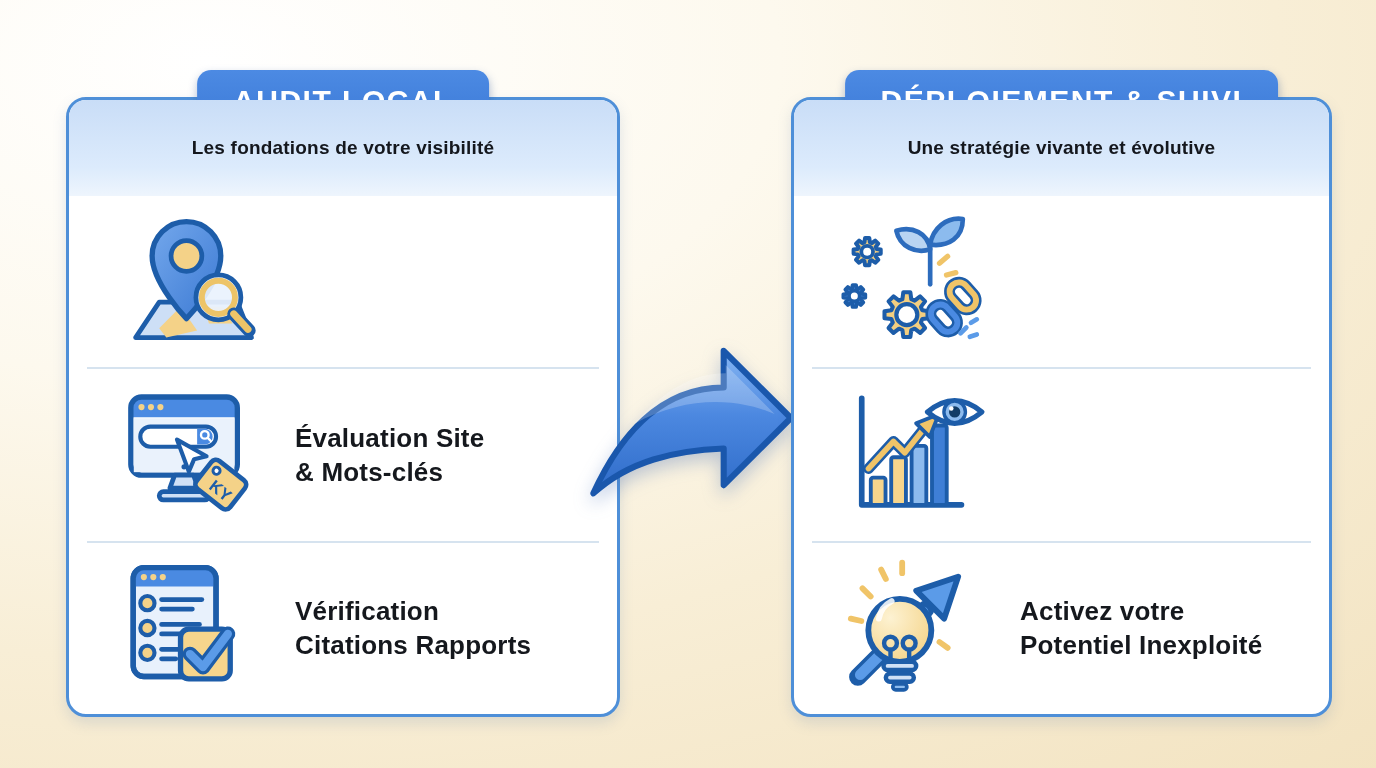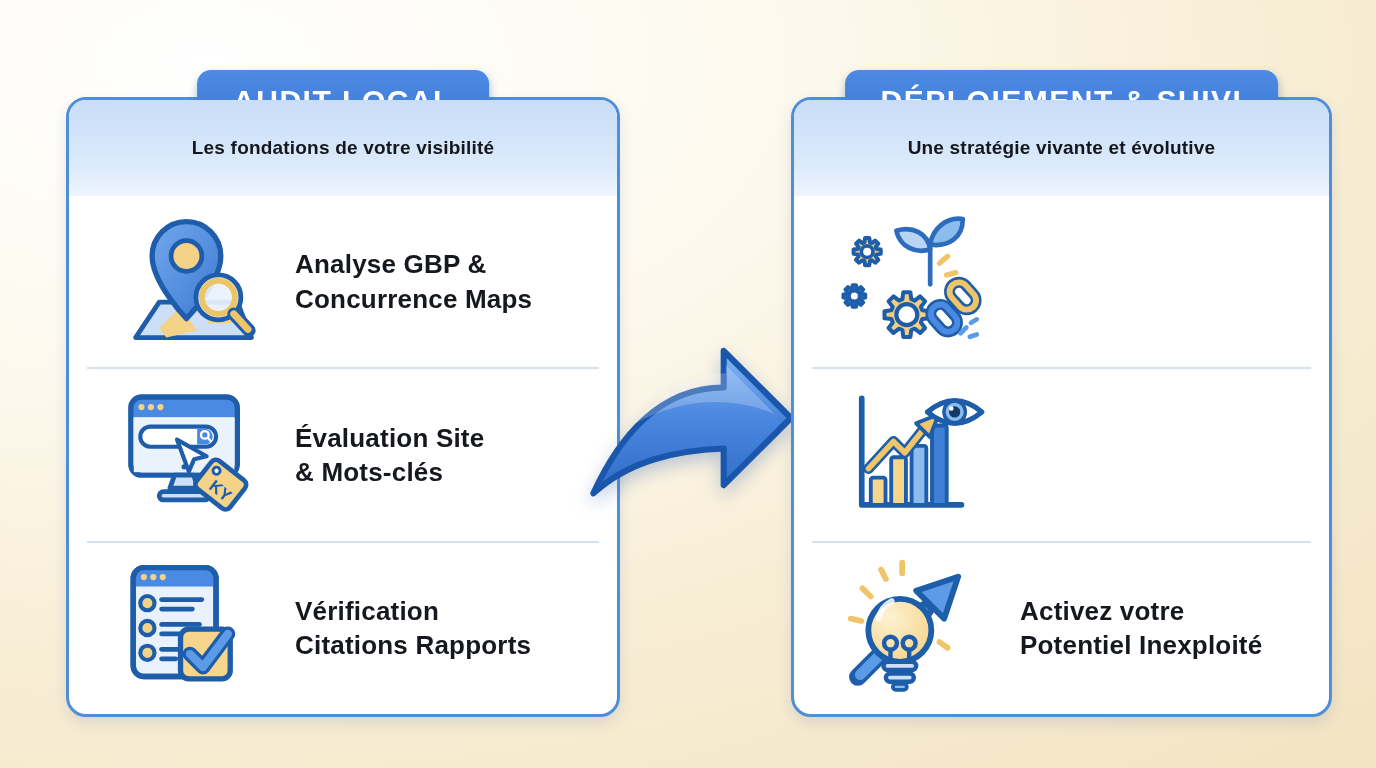--- a/index.html
+++ b/index.html
@@ -65,22 +65,20 @@
             <polygon points="34,96 52,78 66,98 40,104" fill="#f4d288"></polygon>
             <polygon points="72,78 88,78 96,92 76,92" fill="#f4d288"></polygon>
             <path d="M57 6 C41 6 28 19 28 35 C28 58 57 88 57 88 C57 88 86 58 86 35 C86 19 73 6 57 6 Z" fill="url(#pinGrad)" stroke="#1d5da9" stroke-width="4.5" stroke-linejoin="round"></path>
             <circle cx="57" cy="35" r="13" fill="#f4d288" stroke="#1d5da9" stroke-width="4"></circle>
             <circle cx="84" cy="70" r="19" fill="#e9f2fd" fill-opacity="0.93" stroke="#1d5da9" stroke-width="4"></circle>
             <circle cx="84" cy="70" r="14" fill="none" stroke="#edc468" stroke-width="5"></circle>
             <line x1="97" y1="84" x2="110" y2="98" stroke="#1d5da9" stroke-width="11" stroke-linecap="round"></line>
             <line x1="97" y1="84" x2="109" y2="97" stroke="#edc468" stroke-width="6" stroke-linecap="round"></line>
           </svg>
         </div>
-        <div class="label">Analyse GBP &amp;
-Concurrence Maps</div>
       </div>
 
       <div class="row">
         <div class="icon-box">
           <svg width="142" height="138" viewBox="0 0 120 114">
             <path d="M19 8 h72 q9 0 9 9 v8 H10 v-8 q0 -9 9 -9 Z" fill="#4a8ae2"></path>
             <rect x="10" y="8" width="90" height="66" rx="9" fill="none" stroke="#1d5da9" stroke-width="4.5"></rect>
             <rect x="12.5" y="26" width="85" height="45.5" fill="#eaf2fc"></rect>
             <circle cx="19" cy="16.5" r="2.6" fill="#f4d288"></circle>
               <circle cx="27" cy="16.5" r="2.6" fill="#f4d288"></circle>

